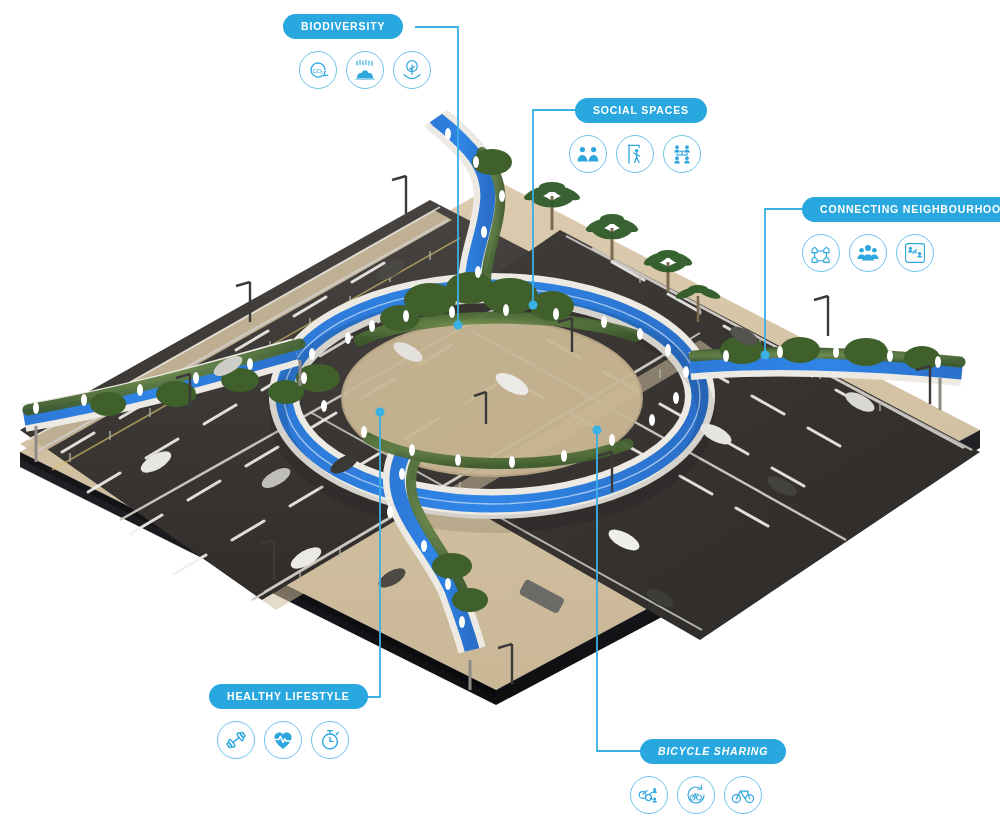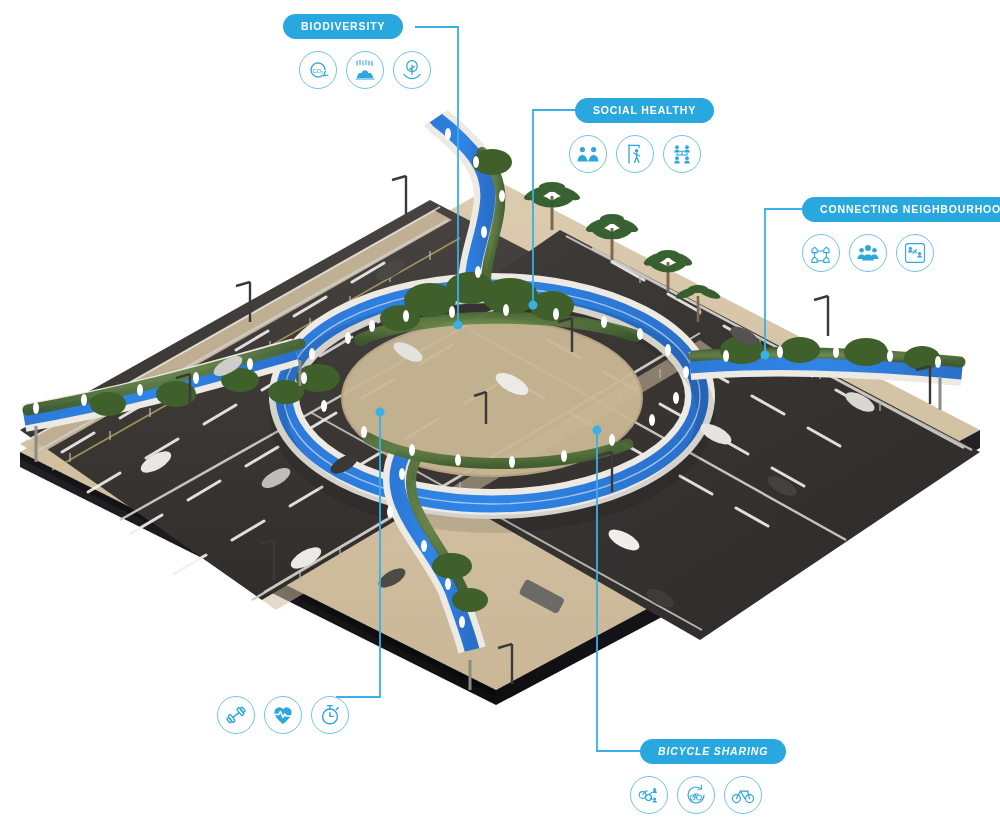--- a/index.html
+++ b/index.html
@@ -492,21 +492,21 @@
           <ellipse cx="12" cy="8.2" rx="5.2" ry="5.6"></ellipse>
           <line x1="12" y1="7" x2="12" y2="16.5" stroke-linecap="round"></line>
           <path d="M12 10.4l2.3-2.2M12 12.2l-2.2-2" stroke-linecap="round"></path>
           <path d="M4 16.4c2.6 3.2 5.4 4.2 8 4.2s5.4-1 8-4.2" stroke-linecap="round"></path>
         </svg>
       </div>
     </div>
   </div>
 
   <div class="callout ca-soc">
-    <div class="pill">SOCIAL HEALTHY</div>
+    <div class="pill">SOCIAL SPACES</div>
     <div class="icons">
       <div class="ico">
         <svg width="24" height="24" viewBox="0 0 24 24">
           <g fill="#2fa6de">
             <circle cx="6.4" cy="7.6" r="2.6"></circle>
               <circle cx="17.6" cy="7.6" r="2.6"></circle>
             <path d="M1.6 19.4c0-3.6 2.2-6.4 4.8-6.4 1.9 0 3.6 1.5 4.4 3.7l1.2 2.7z"></path>
             <path d="M22.4 19.4c0-3.6-2.2-6.4-4.8-6.4-1.9 0-3.6 1.5-4.4 3.7l-1.2 2.7z"></path>
           </g>
         </svg>
@@ -582,20 +582,21 @@
             <circle cx="16.6" cy="12.6" r="1.6"></circle>
               <path d="M14.2 16.6c0-1.4 1.1-2.4 2.4-2.4s2.4 1 2.4 2.4z"></path>
           </g>
           <path d="M10.4 9.6l3.6 2.4M13.8 8.2l-4 4.6"></path>
         </svg>
       </div>
     </div>
   </div>
 
   <div class="callout ca-hea">
+    <div class="pill">HEALTHY LIFESTYLE</div>
     <div class="icons">
       <div class="ico">
         <svg width="24" height="24" viewBox="0 0 24 24" fill="none" stroke="#2fa6de" stroke-width="1.4" stroke-linecap="round">
           <g transform="rotate(-38 12 12)">
             <rect x="2.2" y="9.4" width="2.6" height="5.2" rx="1"></rect>
             <rect x="5" y="7.8" width="3" height="8.4" rx="1.2"></rect>
             <line x1="8.2" y1="12" x2="15.8" y2="12"></line>
             <rect x="16" y="7.8" width="3" height="8.4" rx="1.2"></rect>
             <rect x="19.2" y="9.4" width="2.6" height="5.2" rx="1"></rect>
           </g>

